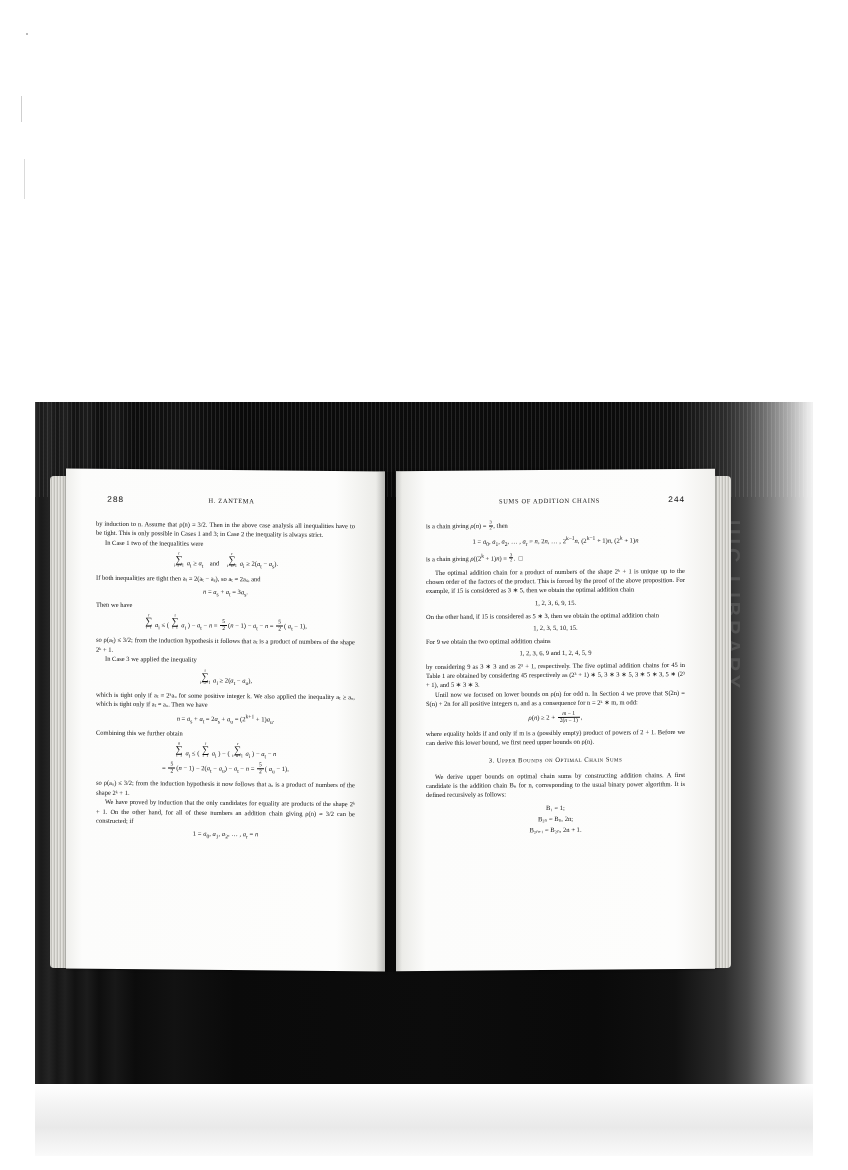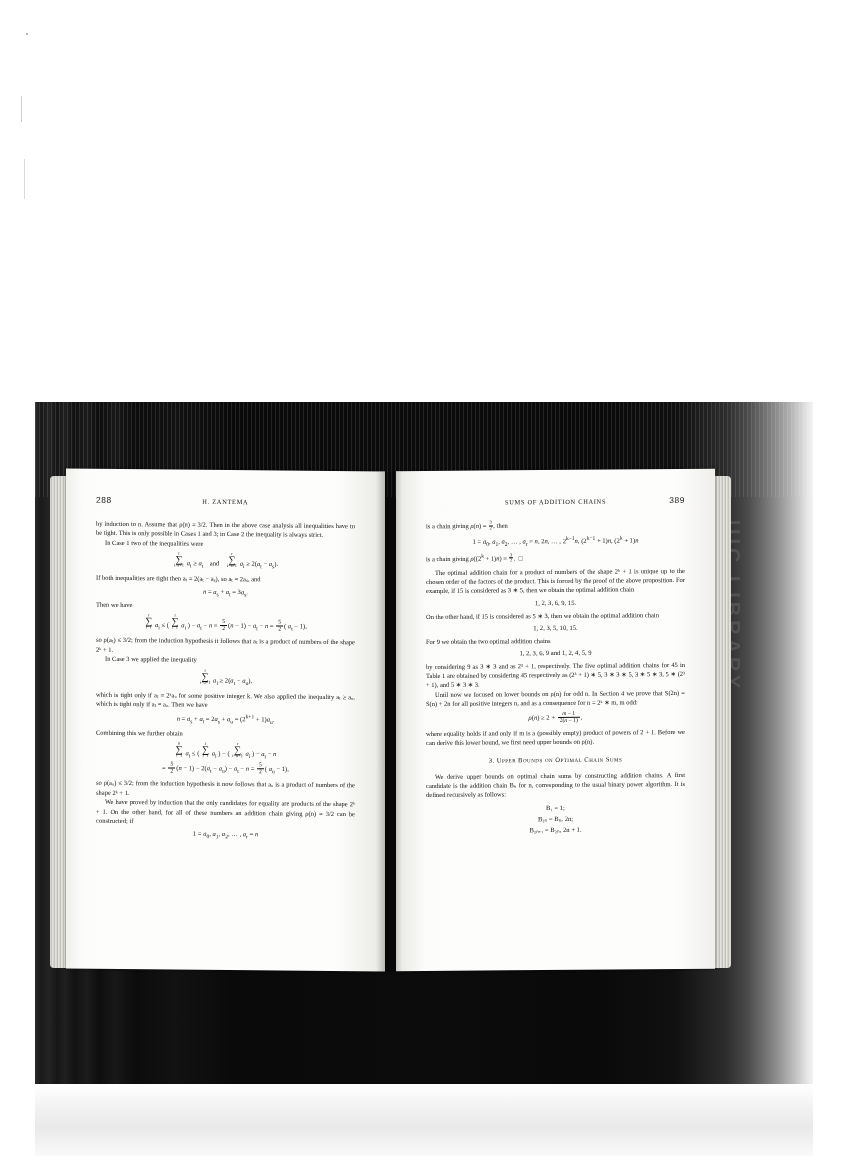--- a/index.html
+++ b/index.html
@@ -138,21 +138,22 @@
 
   .running-head {
     display: flex;
     align-items: baseline;
     height: 14px;
     font-size: 6.2px;
     letter-spacing: 0.6px;
   }
   .folio {
     font-size: 8.4px;
-    font-family: Liberation Sans, sans-serif;
+    font-family: Liberation Mono, monospace;
+    margin-left: 11px;
   }
   .head-title {
     flex: 1;
     text-align: center;
     font-variant: small-caps;
     font-size: 6.4px;
     letter-spacing: 0.7px;
   }
   .head-spacer { width: 16px; }
 
@@ -336,21 +337,21 @@
         </div>
       </div>
     </div>
 
     <div class="page-leaf" id="right-leaf">
       <div class="page-inner">
 
         <div class="running-head">
           <span class="head-spacer"></span>
           <span class="head-title">SUMS OF ADDITION CHAINS</span>
-          <span class="folio">389</span>
+          <span class="folio">244</span>
         </div>
 
         <div class="body-col">
 
           <p class="para noindent">
             is a chain giving <i>ρ</i>(<i>n</i>) = <span class="frac"><span class="num">3</span><span class="den">2</span></span>, then
           </p>
 
           <div class="disp">
             1 = <i>a</i><sub>0</sub>, <i>a</i><sub>1</sub>, <i>a</i><sub>2</sub>, … , <i>a</i><sub>r</sub> = <i>n</i>, 2<i>n</i>, … , 2<sup>k−1</sup><i>n</i>, (2<sup>k−1</sup> + 1)<i>n</i>, (2<sup>k</sup> + 1)<i>n</i>

